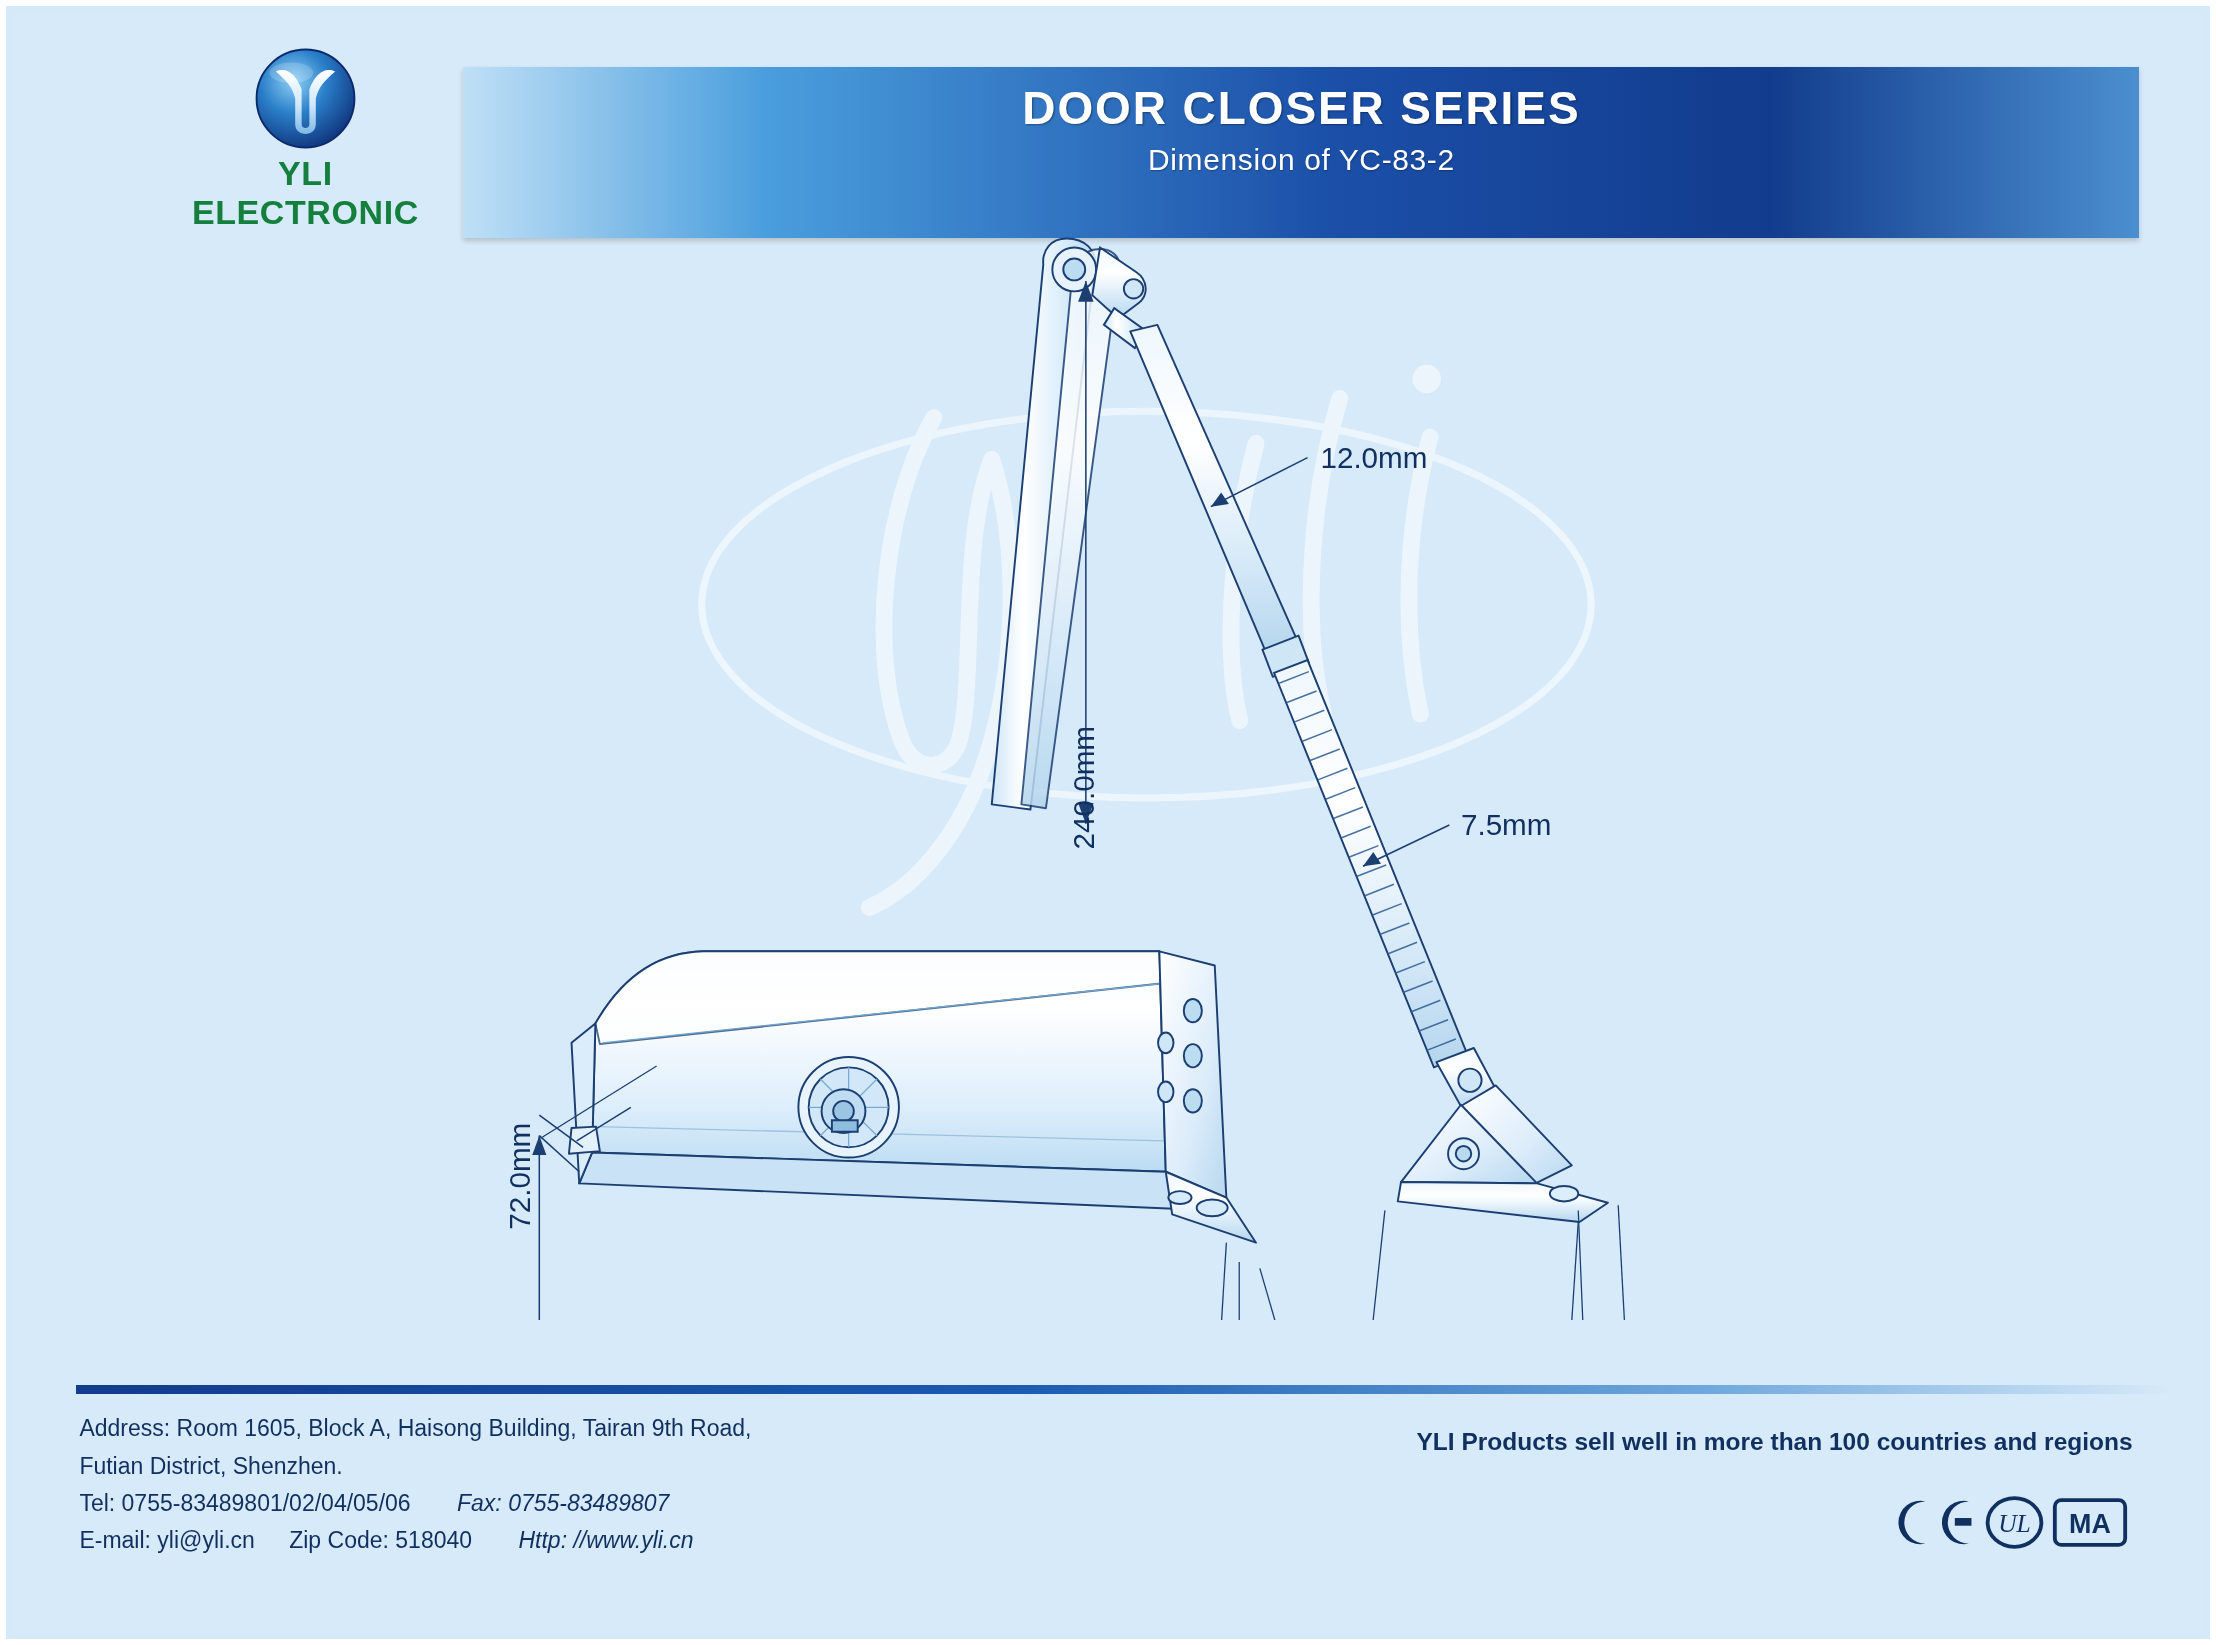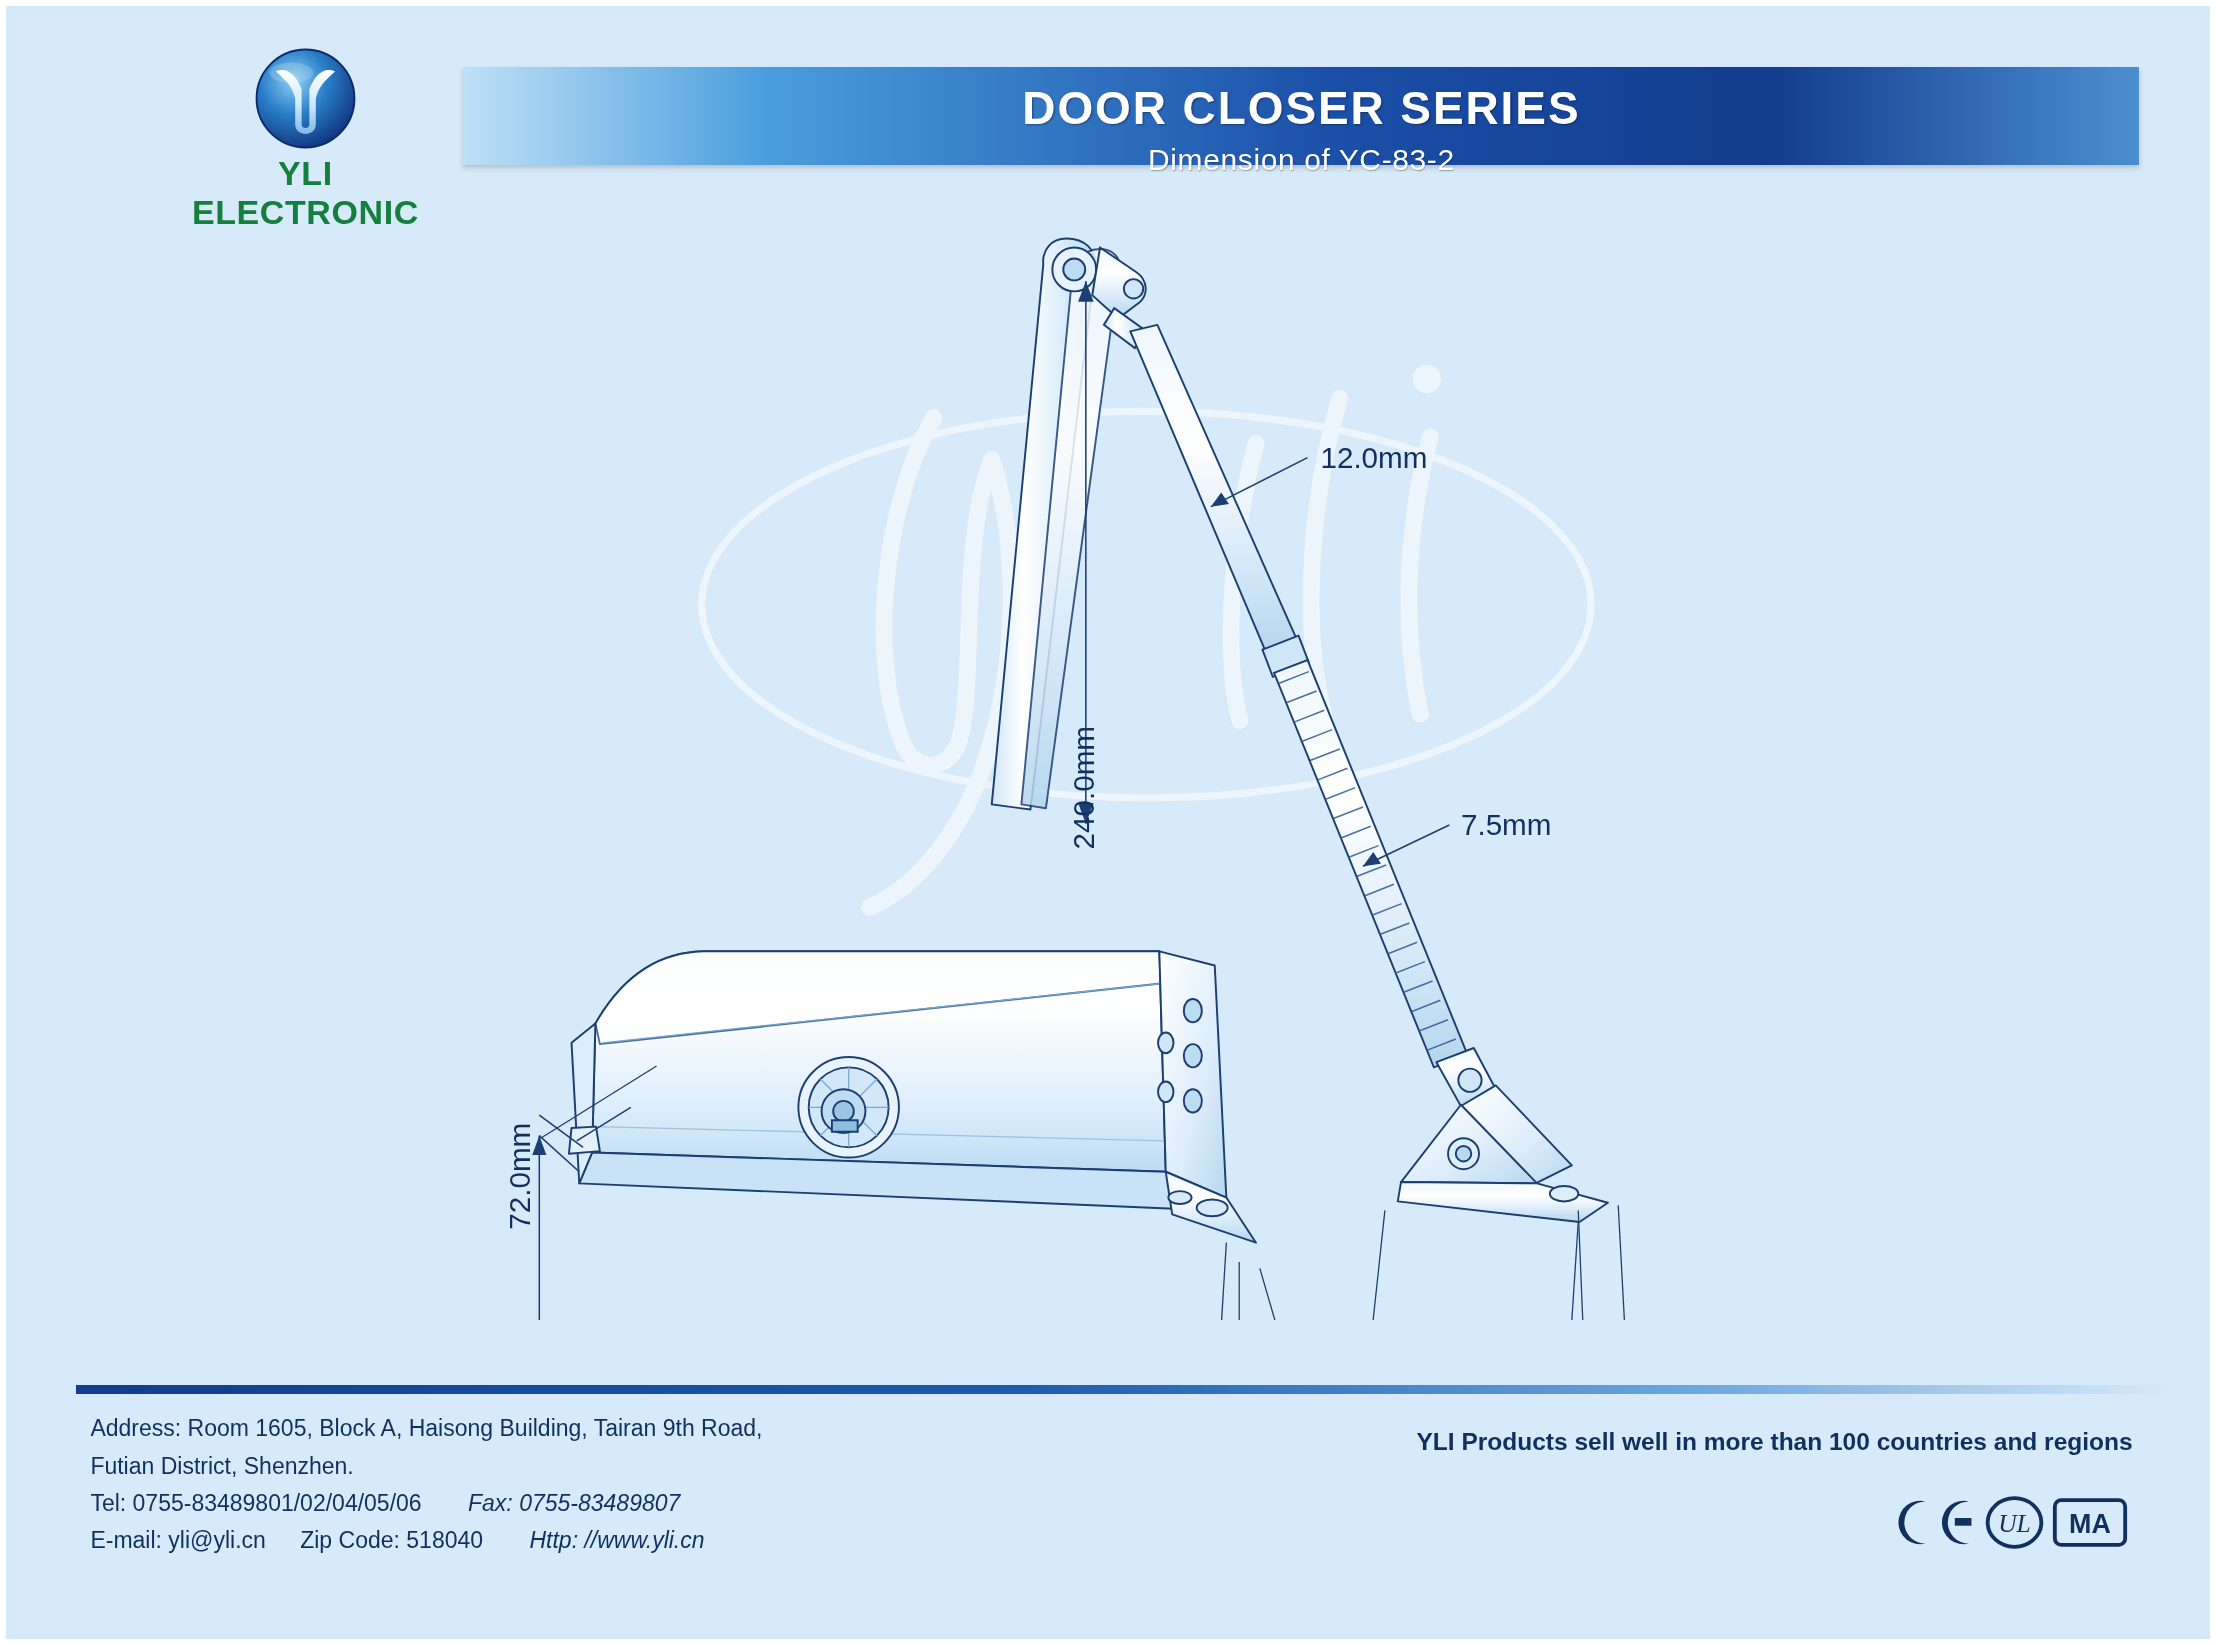--- a/index.html
+++ b/index.html
@@ -51,21 +51,21 @@
     letter-spacing: 0.6px;
     color: #15803d;
     font-family: "Liberation Sans", sans-serif;
   }
 
   .header-banner {
     position: absolute;
     left: 451px;
     top: 55px;
     width: 1676px;
-    height: 98px;
+    height: 171px;
     background: linear-gradient(to right, #bfe0f6 0%, #4a9edd 18%, #1b4fa8 52%, #123c8d 78%, #4b8fd0 100%);
     box-shadow: 0 2.6px 5.2px rgba(0,0,0,0.18);
   }
   .header-title {
     position: absolute;
     top: 14px;
     left: 0;
     width: 100%;
     text-align: center;
     color: #ffffff;
@@ -109,21 +109,21 @@
   .footer-rule {
     position: absolute;
     left: 64px;
     top: 1373px;
     width: 2092px;
     height: 9px;
     background: linear-gradient(to right, #123c8d 0%, #1b5bb0 45%, #6fa8dc 78%, #d6e9f8 100%);
   }
   .footer-left {
     position: absolute;
-    left: 78px;
+    left: 67px;
     top: 1398px;
     font-size: 23px;
     color: #10305f;
     line-height: 1.62;
   }
   .footer-left .row { white-space: nowrap; }
   .footer-left .col2 { display: inline-block; margin-left: 40px; font-style: italic; }
   .footer-left .col2b { display: inline-block; margin-left: 28px; }
   .footer-right {
     position: absolute;

